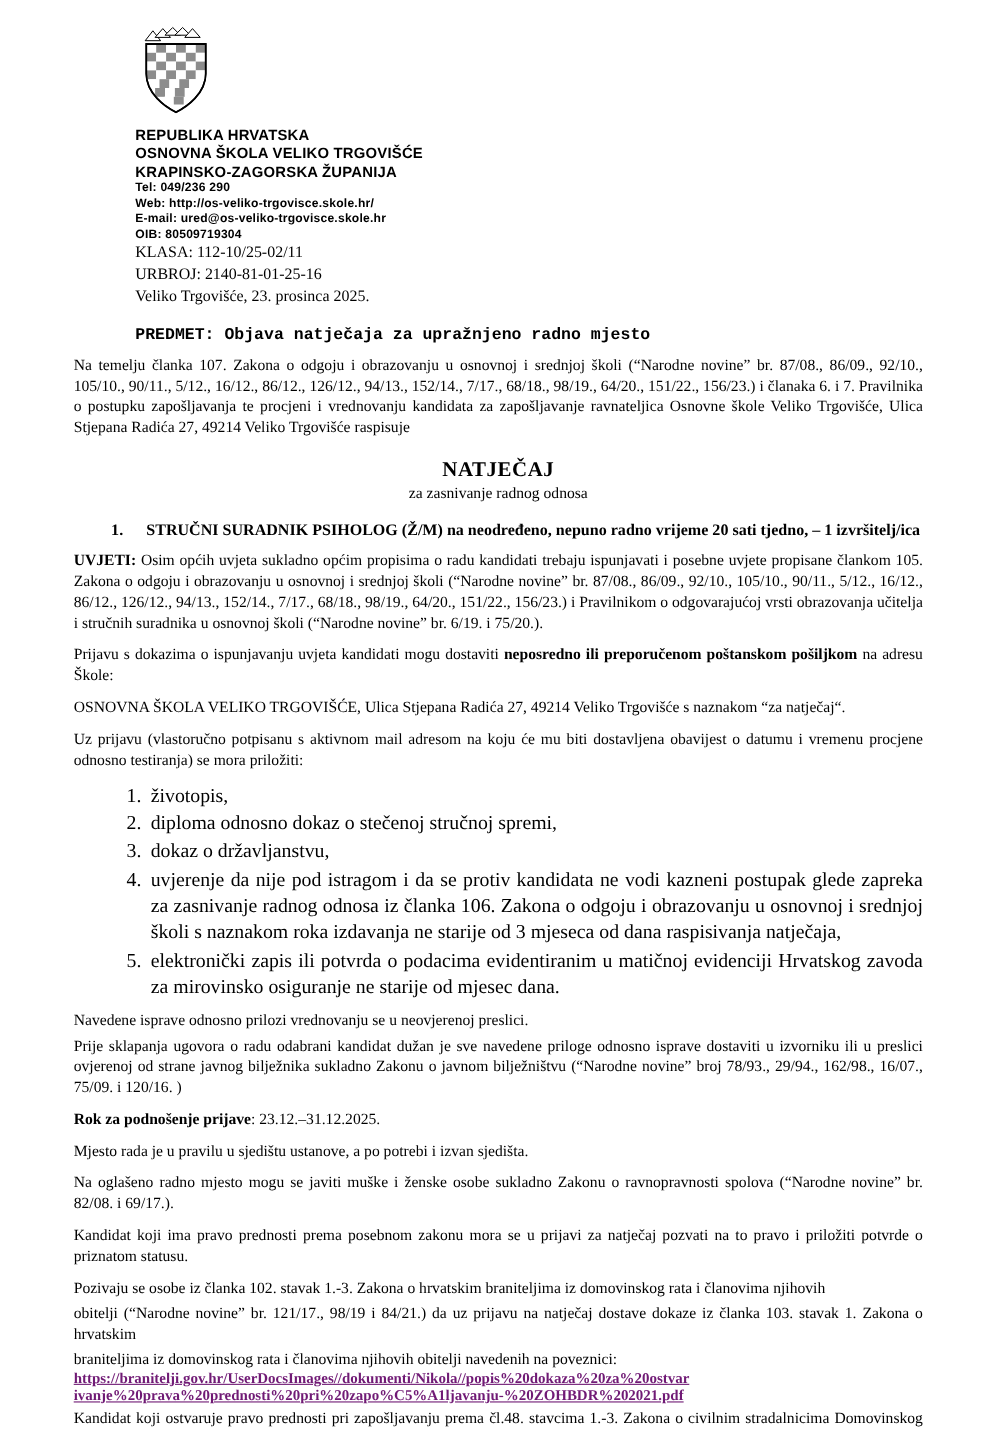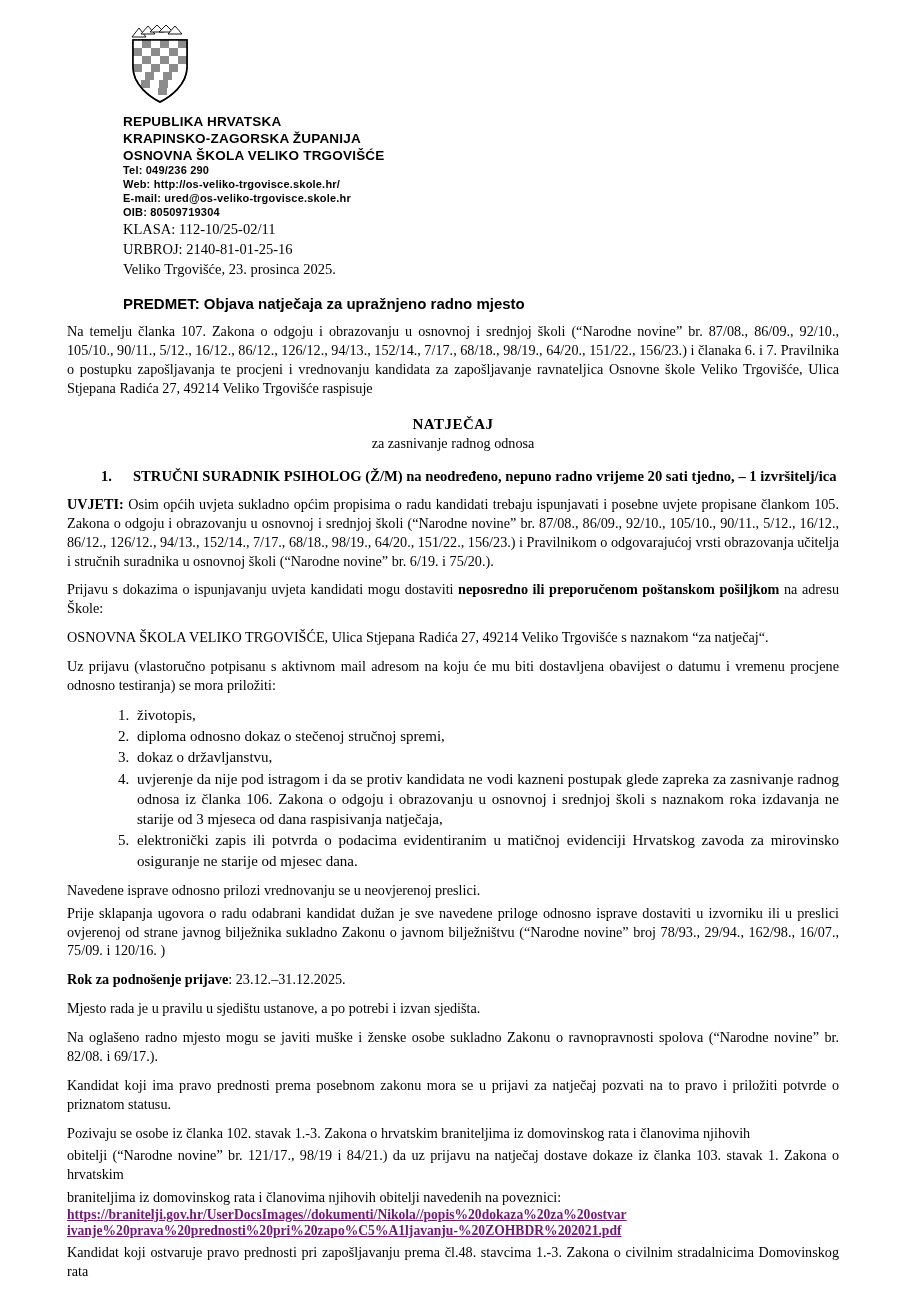--- a/index.html
+++ b/index.html
@@ -48,37 +48,37 @@
     font-size: 11px;
   }
   .klasa-line {
     font-family: "Liberation Serif", serif;
     font-size: 14.5px;
     line-height: 1.38;
   }
   .subject {
     margin-top: 16px;
     padding-left: 56px;
-    font-family: Liberation Sans, sans-serif;
+    font-family: Liberation Mono, monospace;
     font-weight: bold;
     font-size: 15px;
   }
   p.body {
     margin: 10px 0 0 0;
     font-size: 14.2px;
     line-height: 1.33;
     text-align: justify;
   }
   p.body.tight {
     margin-top: 4px;
   }
   .natjecaj-title {
     margin-top: 18px;
     font-weight: bold;
-    font-size: 15px;
+    font-size: 19px;
     letter-spacing: 0.5px;
     text-align: center;
   }
   .natjecaj-sub {
     margin-top: 2px;
     font-size: 14.2px;
     text-align: center;
   }
   .position {
     margin-top: 16px;
@@ -90,21 +90,21 @@
     gap: 18px;
   }
   .position .num { width: 14px; }
   .uvjeti {
     margin-top: 16px;
   }
   .b { font-weight: bold; }
   ol.docs {
     margin: 10px 0 0 0;
     padding-left: 66px;
-    font-size: 15px;
+    font-size: 18px;
     line-height: 1.35;
   }
   ol.docs li {
     margin-bottom: 1px;
     text-align: justify;
     padding-left: 4px;
   }
   .link {
     color: #701a75;
     text-decoration: underline;
@@ -178,22 +178,22 @@
             <rect x="22" y="65" width="9" height="7" fill="#ffffff"></rect>
             <rect x="31" y="65" width="9" height="7" fill="#8c8c8c"></rect>
           </g>
           <path d="M6 17 H60 V44 C60 62 43 74 33 79 C23 74 6 62 6 44 Z" fill="none" stroke="#000000" stroke-width="1.6"></path>
         </svg>
       </span>
     </div>
 
     <div class="header-block">
       <div class="org-line">REPUBLIKA HRVATSKA</div>
+      <div class="org-line">OSNOVNA ŠKOLA VELIKO TRGOVIŠĆE</div>
       <div class="org-line">KRAPINSKO-ZAGORSKA ŽUPANIJA</div>
-      <div class="org-line">OSNOVNA ŠKOLA VELIKO TRGOVIŠĆE</div>
       <div class="org-line small">Tel: 049/236 290</div>
       <div class="org-line small">Web: http://os-veliko-trgovisce.skole.hr/</div>
       <div class="org-line small">E-mail: ured@os-veliko-trgovisce.skole.hr</div>
       <div class="org-line small">OIB: 80509719304</div>
       <div class="klasa-line">KLASA: 112-10/25-02/11</div>
       <div class="klasa-line">URBROJ: 2140-81-01-25-16</div>
       <div class="klasa-line">Veliko Trgovišće, 23. prosinca  2025.</div>
     </div>
 
     <div class="subject">PREDMET: Objava natječaja za upražnjeno radno  mjesto</div>

